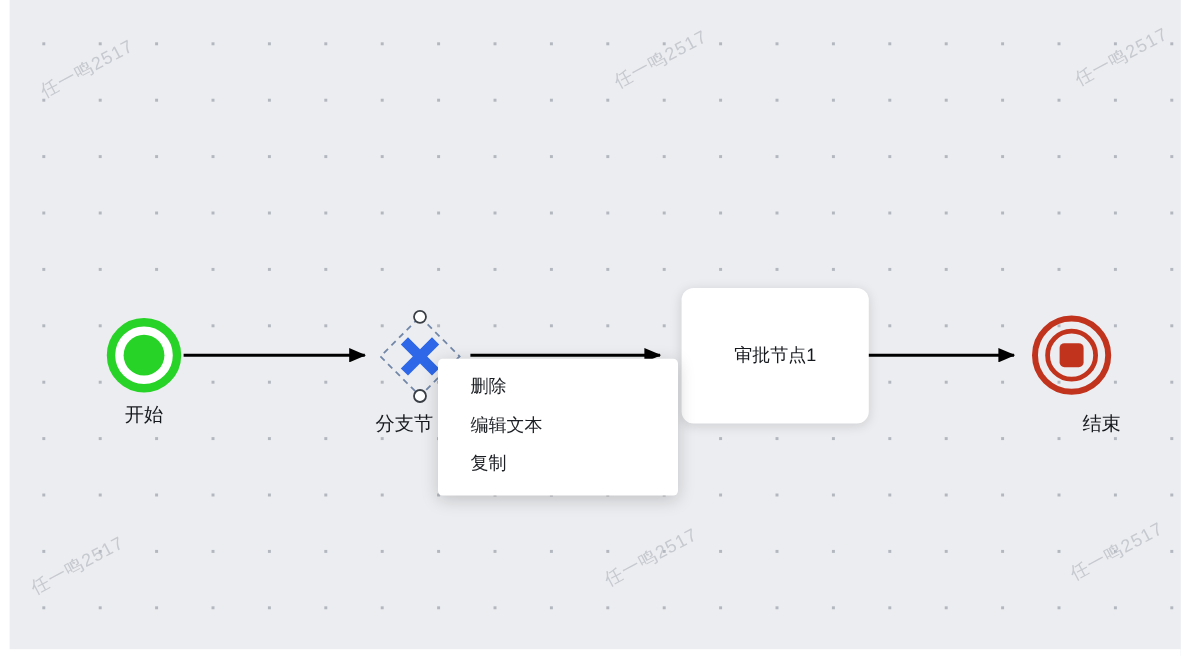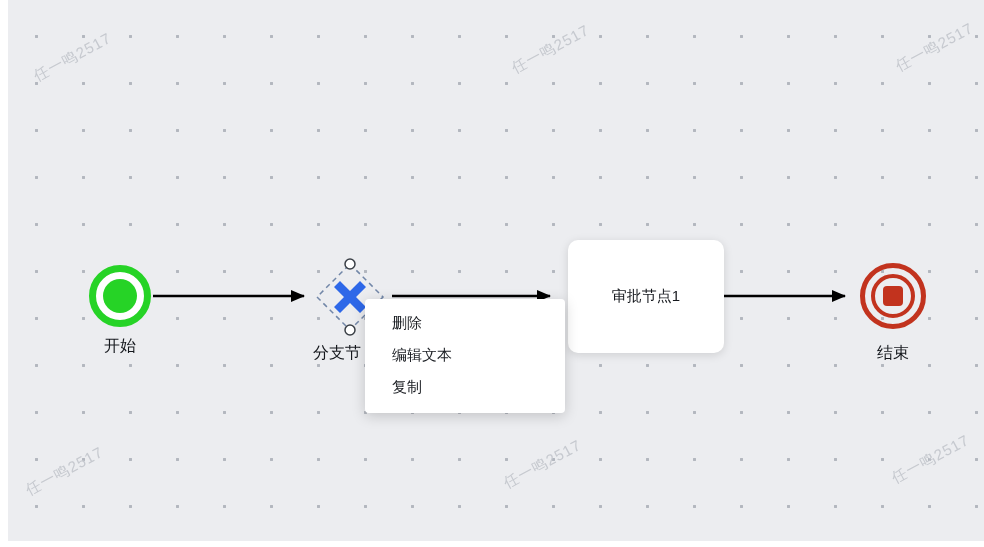--- a/index.html
+++ b/index.html
@@ -113,21 +113,21 @@
 
   <div class="approval-node">
     <span class="approval-label">审批节点1</span>
   </div>
 
   <div class="end-node">
     <div class="end-mid">
       <div class="end-inner"></div>
     </div>
   </div>
-  <div class="node-label label-center" style="left:860px;top:343px;width:66px;">结束</div>
+  <div class="node-label label-center" style="left:885px;top:343px;width:66px;">结束</div>
 
   <div class="context-menu">
     <div class="menu-item">删除</div>
     <div class="menu-item">编辑文本</div>
     <div class="menu-item">复制</div>
   </div>
 
   <div class="edge-strip edge-left"></div>
   <div class="edge-strip edge-bottom"></div>
 

